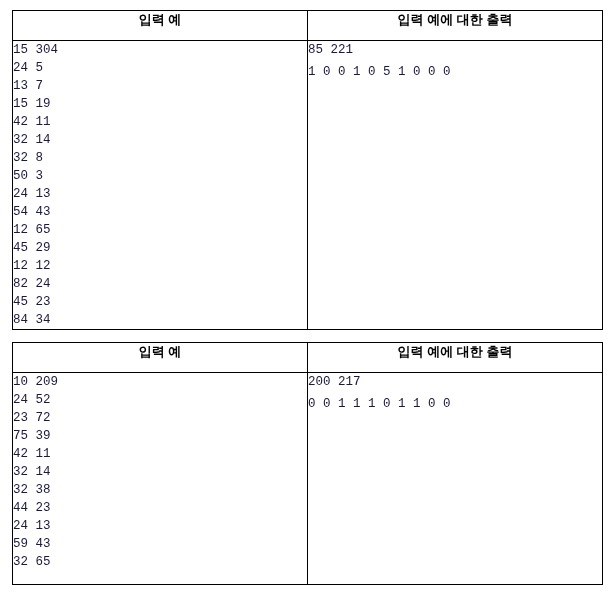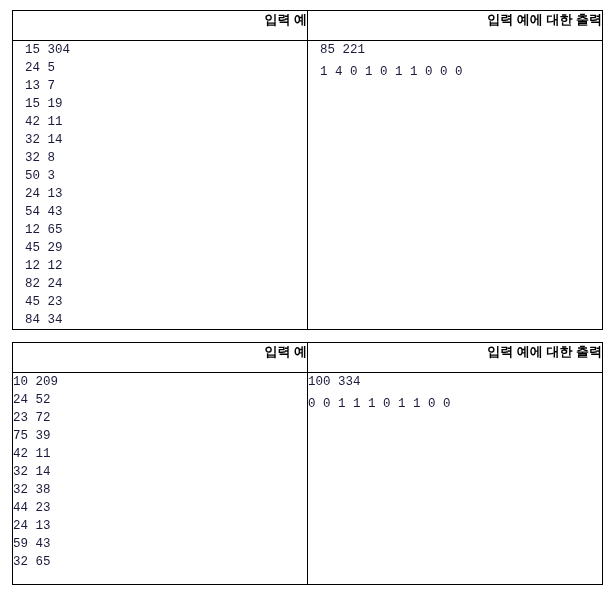--- a/index.html
+++ b/index.html
@@ -37,38 +37,38 @@
     border: 1px solid #000000;
     vertical-align: top;
     padding: 0;
   }
   .hdr-cell {
     height: 30px;
     padding: 5px 10px 4px 10px;
     font-size: 13px;
     font-weight: bold;
     color: #000000;
-    text-align: right;
+    text-align: center;
     font-family: "Liberation Sans", sans-serif;
     box-sizing: border-box;
     margin-left: 20px;
   }
   .body-cell {
     padding: 8px 10px 8px 10px;
     box-sizing: border-box;
   }
   .mono-block {
     font-family: "Liberation Mono", monospace;
     font-size: 12.5px;
     line-height: 18px;
     color: #1a1a3c;
     white-space: pre;
     margin: 0;
   }
-  .block-1 .body-cell { height: 288px; padding-left: 12px; }
+  .block-1 .body-cell { height: 288px; }
   .block-2 .body-cell { height: 212px; }
   .out-line-gap { height: 4px; }
 </style>
 </head>
 <body>
 
 <div class="page">
 
   <table class="example-table block-1">
     <colgroup>
@@ -97,21 +97,21 @@
 12 65
 45 29
 12 12
 82 24
 45 23
 84 34</pre>
         </td>
         <td class="body-cell">
           <pre class="mono-block">85 221</pre>
           <div class="out-line-gap"></div>
-          <pre class="mono-block spaced">1 4 0 1 0 1 1 0 0 0</pre>
+          <pre class="mono-block spaced">1 0 0 1 0 5 1 0 0 0</pre>
         </td>
       </tr>
     </tbody>
   </table>
 
   <table class="example-table block-2">
     <colgroup>
       <col class="col-left">
       <col class="col-right">
     </colgroup>
@@ -130,21 +130,21 @@
 75 39
 42 11
 32 14
 32 38
 44 23
 24 13
 59 43
 32 65</pre>
         </td>
         <td class="body-cell">
-          <pre class="mono-block">100 334</pre>
+          <pre class="mono-block">200 217</pre>
           <div class="out-line-gap"></div>
           <pre class="mono-block spaced">0 0 1 1 1 0 1 1 0 0</pre>
         </td>
       </tr>
     </tbody>
   </table>
 
 </div>
 
 </body></html>

